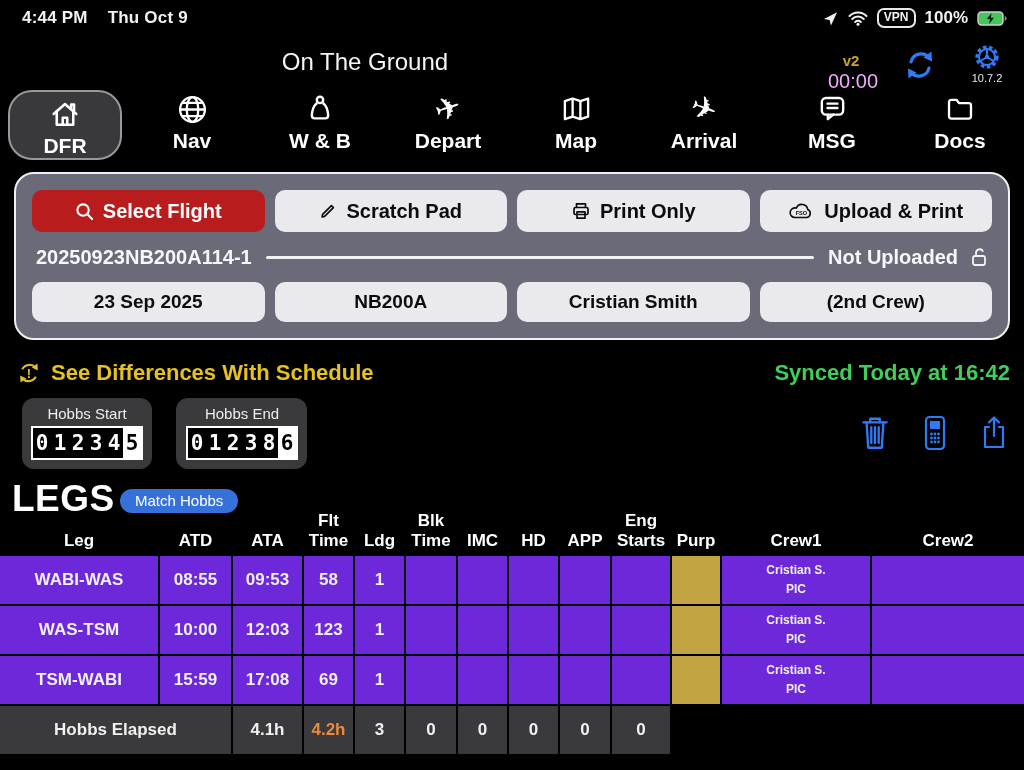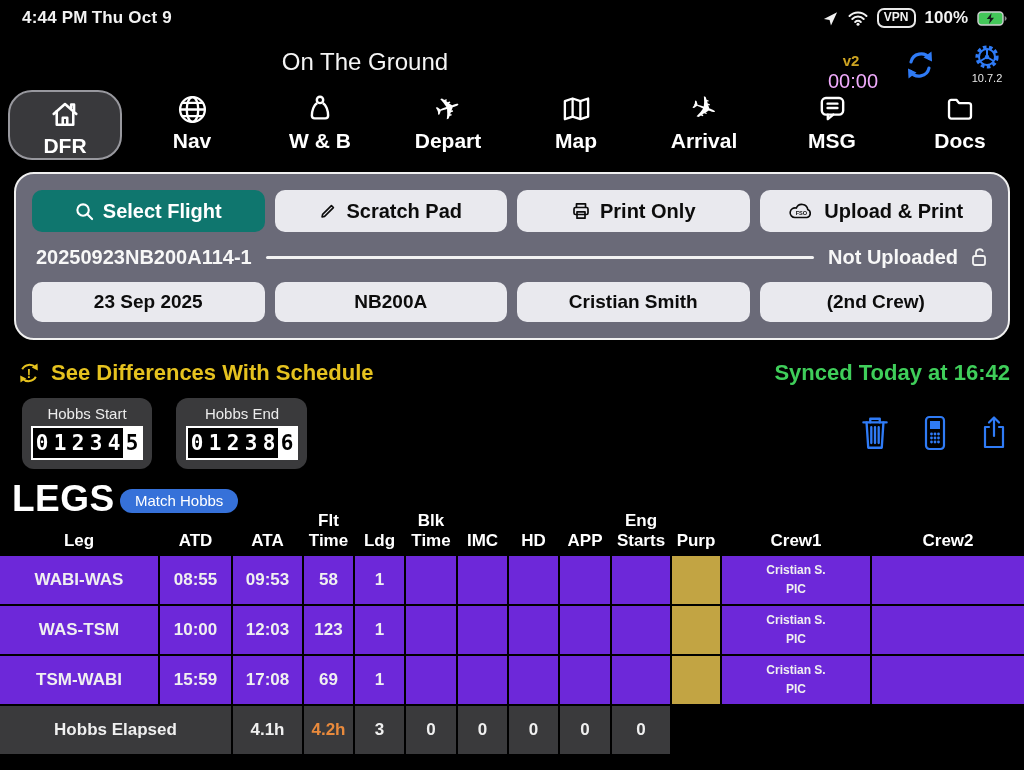--- a/index.html
+++ b/index.html
@@ -6,21 +6,21 @@
   html,body { background:#000; }
   .app {
     position:relative; width:1024px; height:770px; background:#000; overflow:hidden;
     font-family:"Liberation Sans","DejaVu Sans",sans-serif; color:#f2f2f2;
   }
   svg { display:block; }
 
   
   .statusbar { position:absolute; top:0; left:0; width:1024px; height:36px;
     display:flex; justify-content:space-between; align-items:center; padding:0 16px 0 22px; }
-  .sb-left { display:flex; gap:4px; font-size:17px; font-weight:700; letter-spacing:.2px; }
+  .sb-left { display:flex; gap:20px; font-size:17px; font-weight:700; letter-spacing:.2px; }
   .sb-right { display:flex; align-items:center; gap:9px; }
   .vpn-badge { border:2px solid #e8e8e8; border-radius:7px; font-size:12px; font-weight:700;
     padding:0px 5px 1px; line-height:15px; color:#f2f2f2; }
   .batt-pct { font-size:17px; font-weight:600; }
 
   
   .page-title { position:absolute; top:48px; left:220px; width:290px; text-align:center;
     font-size:24px; font-weight:400; color:#f5f5f5; }
   .ver-block { position:absolute; top:52px; left:828px; width:46px; text-align:center; }
   .ver-v2 { color:#cda422; font-size:15px; font-weight:700; }
@@ -43,21 +43,21 @@
   .plane-arrive { transform:rotate(20deg); }
   .plane-underline { width:26px; height:3px; background:#fff; border-radius:2px; margin:1px auto 0; }
 
   
   .panel { position:absolute; top:172px; left:14px; width:996px; height:168px;
     background:#6a6a78; border:2.5px solid #f0f0f0; border-radius:20px; padding:16px 16px 12px; }
   .panel-row { display:flex; gap:10px; }
   .pbtn { flex:1; height:42px; border:none; border-radius:10px; background:#e9e9ee;
     color:#0c0c0c; font-family:inherit; font-size:20px; font-weight:700;
     display:flex; align-items:center; justify-content:center; gap:9px; cursor:pointer; }
-  .pbtn.blue { background:#0f766e; color:#fff; }
+  .pbtn.blue { background:#b91c1c; color:#fff; }
   .pbtn.short { height:40px; font-size:19px; }
   .panel-mid { display:flex; align-items:center; margin:11px 4px 11px 4px; height:28px; }
   .flight-id { font-size:20px; font-weight:700; color:#f7f7f7; white-space:nowrap; }
   .mid-line { flex:1; height:3px; background:#f2f2f2; border-radius:2px; margin:0 14px; }
   .upload-status { font-size:20px; font-weight:700; color:#f7f7f7; white-space:nowrap; }
   .lock-wrap { margin-left:10px; display:flex; align-items:center; cursor:pointer; }
 
   
   .sync-row { position:absolute; top:356px; left:0; width:1024px; height:34px;
     display:flex; justify-content:space-between; align-items:center; padding:0 14px 0 16px; }

